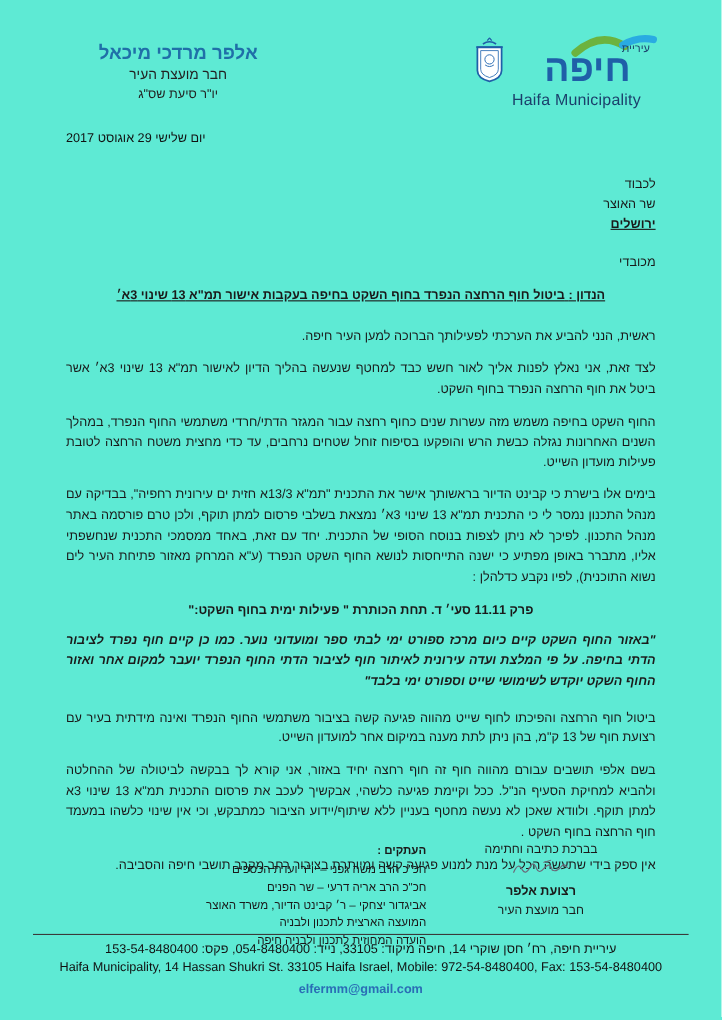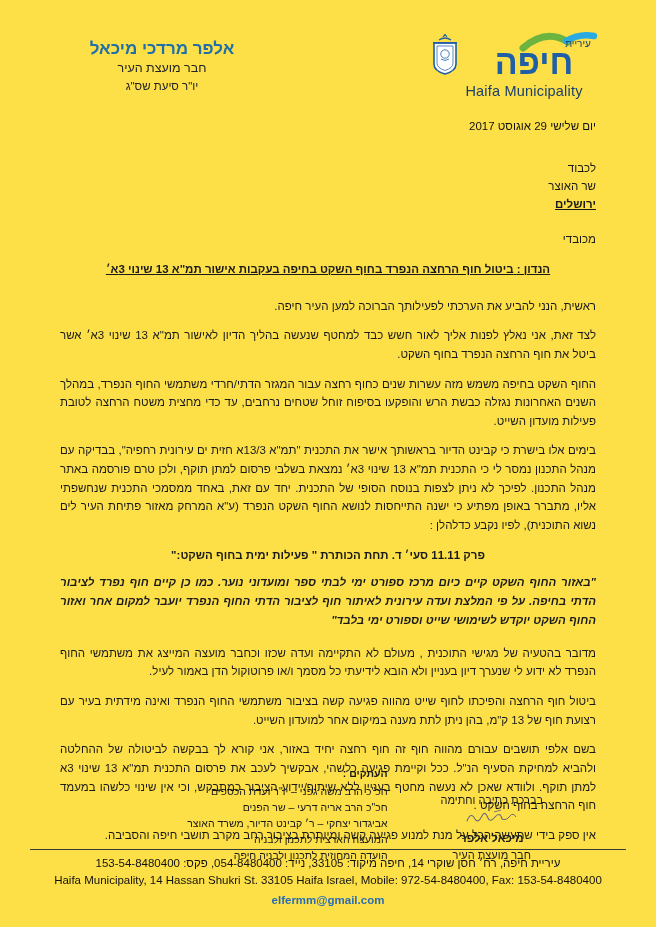--- a/index.html
+++ b/index.html
@@ -10,21 +10,21 @@
   }
   body {
     font-family: "Liberation Sans", "DejaVu Sans", sans-serif;
     color: #1a1a1a;
   }
   .page {
     position: relative;
     width: 656px;
     height: 927px;
     margin: 0 auto;
-    background: #fde047;
+    background: #5eead4;
     box-sizing: border-box;
     overflow: hidden;
   }
 
   
   .letterhead {
     position: absolute;
     top: 28px;
     left: 0;
     width: 656px;
@@ -102,21 +102,21 @@
     top: 120px;
     left: 0;
     width: 656px;
     padding: 0 60px;
     box-sizing: border-box;
     direction: rtl;
   }
   .date-line {
     font-size: 11.5px;
     color: #111;
-    text-align: right;
+    text-align: left;
     direction: rtl;
     margin: 0 0 14px 0;
     unicode-bidi: plaintext;
   }
   .addressee {
     direction: rtl;
     font-size: 11.5px;
     line-height: 1.55;
     margin-bottom: 20px;
     margin-top: 28px;
@@ -173,21 +173,21 @@
     left: 0;
     width: 656px;
     padding: 0 60px;
     box-sizing: border-box;
     direction: rtl;
   }
   .closing-row {
     display: flex;
     flex-direction: row-reverse;
     justify-content: space-between;
-    align-items: flex-end;
+    align-items: flex-start;
   }
   .copies {
     width: 330px;
     text-align: right;
     font-size: 10.5px;
     line-height: 1.52;
     direction: rtl;
   }
   .copies-title {
     font-weight: bold;
@@ -306,21 +306,20 @@
 
     <p class="para single">ראשית, הנני להביע את הערכתי לפעילותך הברוכה למען העיר חיפה.</p>
     <p class="para">לצד זאת, אני נאלץ לפנות אליך לאור חשש כבד למחטף שנעשה בהליך הדיון לאישור תמ"א 13 שינוי 3א׳ אשר ביטל את חוף הרחצה הנפרד בחוף השקט.</p>
     <p class="para">החוף השקט בחיפה משמש מזה עשרות שנים כחוף רחצה עבור המגזר הדתי/חרדי משתמשי החוף הנפרד,  במהלך השנים האחרונות נגזלה כבשת הרש והופקעו בסיפוח זוחל שטחים נרחבים, עד כדי מחצית משטח הרחצה לטובת פעילות מועדון השייט.</p>
     <p class="para">בימים אלו בישרת כי קבינט הדיור בראשותך אישר את התכנית "תמ"א 13/3א חזית ים עירונית רחפיה", בבדיקה עם מנהל התכנון נמסר לי כי התכנית תמ"א 13 שינוי 3א׳ נמצאת בשלבי פרסום למתן תוקף, ולכן טרם פורסמה באתר מנהל התכנון. לפיכך לא ניתן לצפות בנוסח הסופי של התכנית. יחד עם זאת, באחד ממסמכי התכנית שנחשפתי אליו, מתברר באופן מפתיע כי ישנה התייחסות לנושא החוף השקט הנפרד (ע"א המרחק מאזור פתיחת העיר לים נשוא התוכנית), לפיו נקבע כדלהלן :</p>
 
     <div class="section-head">פרק 11.11 סעי׳ ד. תחת הכותרת " פעילות ימית בחוף השקט:"</div>
 
     <div class="quote-block">"באזור החוף השקט קיים כיום מרכז ספורט ימי לבתי ספר ומועדוני נוער. כמו כן קיים חוף נפרד לציבור הדתי בחיפה. על פי המלצת ועדה עירונית לאיתור חוף לציבור הדתי החוף הנפרד יועבר למקום אחר ואזור החוף השקט יוקדש לשימושי שייט וספורט ימי בלבד"</div>
 
-    <p class="para">מדובר בהטעיה של מגישי התוכנית , מעולם לא התקיימה ועדה שכזו וכחבר מועצה המייצג את משתמשי החוף הנפרד לא ידוע לי שנערך דיון בעניין ולא הובא לידיעתי כל מסמך ו/או פרוטוקול הדן באמור לעיל.</p>
     <p class="para">ביטול חוף הרחצה והפיכתו לחוף שייט מהווה פגיעה קשה בציבור משתמשי החוף הנפרד ואינה מידתית בעיר עם רצועת חוף של 13 ק"מ, בהן ניתן לתת מענה במיקום אחר למועדון השייט.</p>
     <p class="para">בשם אלפי תושבים עבורם מהווה חוף זה חוף רחצה יחיד באזור, אני קורא לך בבקשה לביטולה של ההחלטה ולהביא למחיקת הסעיף הנ"ל. ככל וקיימת פגיעה כלשהי, אבקשיך לעכב את פרסום התכנית תמ"א 13 שינוי 3א  למתן תוקף. ולוודא שאכן לא נעשה מחטף בעניין ללא שיתוף/יידוע הציבור כמתבקש, וכי אין שינוי כלשהו במעמד חוף הרחצה בחוף השקט .</p>
     <p class="para single">אין ספק בידי שתעשה הכל על מנת למנוע פגיעה קשה ומיותרת בציבור רחב מקרב תושבי חיפה והסביבה.</p>
   </div>
 
   <div class="closing">
     <div class="closing-row">
 
       <div class="copies">
         <div class="copies-title">העתקים :</div>
@@ -333,21 +332,21 @@
         </ul>
       </div>
 
       <div class="signature">
         <div class="sig-greeting">בברכת כתיבה וחתימה</div>
         <svg class="sig-mark" viewBox="0 0 62 20">
           <path d="M6 14 Q10 4 14 12 Q17 17 21 9 Q24 3 27 11 Q29 16 34 10 Q39 4 41 12" fill="none" stroke="#6b6b7a" stroke-width="1.1" stroke-linecap="round"></path>
           <path d="M41 12 Q45 14 49 9 Q52 5 55 10" fill="none" stroke="#6b6b7a" stroke-width="1"></path>
           <path d="M33 5 L40 3" fill="none" stroke="#6b6b7a" stroke-width="0.9"></path>
         </svg>
-        <div class="sig-name">מיכאל אלפר</div>
+        <div class="sig-name">רצועת אלפר</div>
         <div class="sig-role">חבר מועצת העיר</div>
       </div>
 
     </div>
   </div>
 
   <div class="footer">
     <div class="footer-rule"></div>
     <div class="footer-he">עיריית חיפה, רח׳ חסן שוקרי 14, חיפה מיקוד: 33105, נייד: 054-8480400, פקס: 153-54-8480400</div>
     <div class="footer-en">Haifa Municipality, 14 Hassan Shukri St. 33105 Haifa Israel, Mobile: 972-54-8480400, Fax: 153-54-8480400</div>

